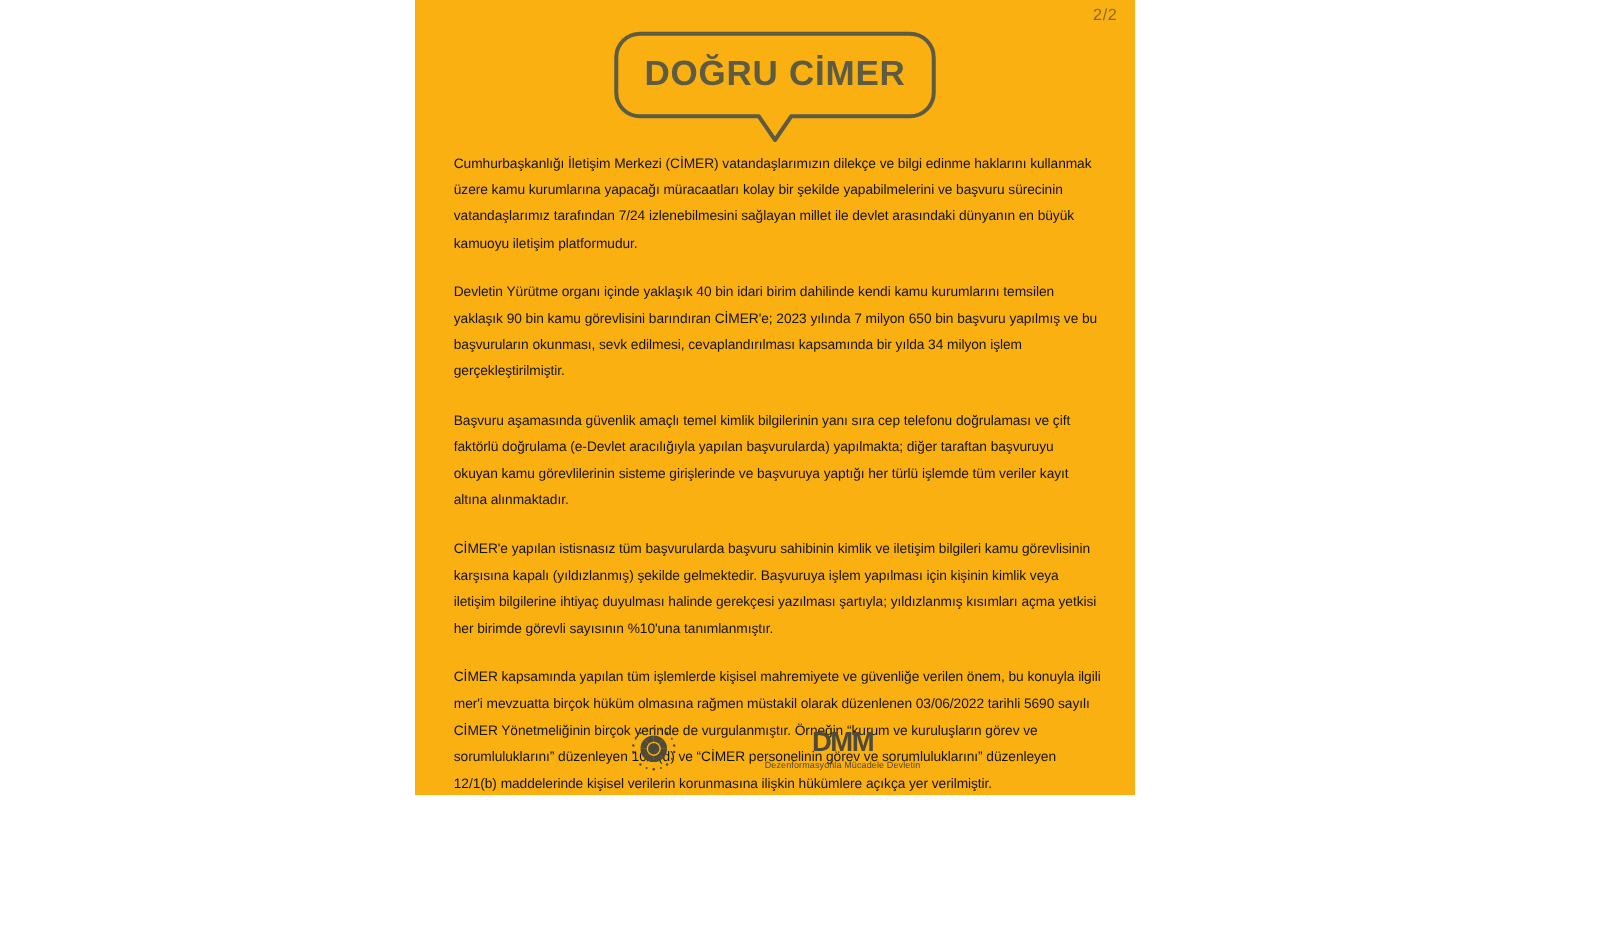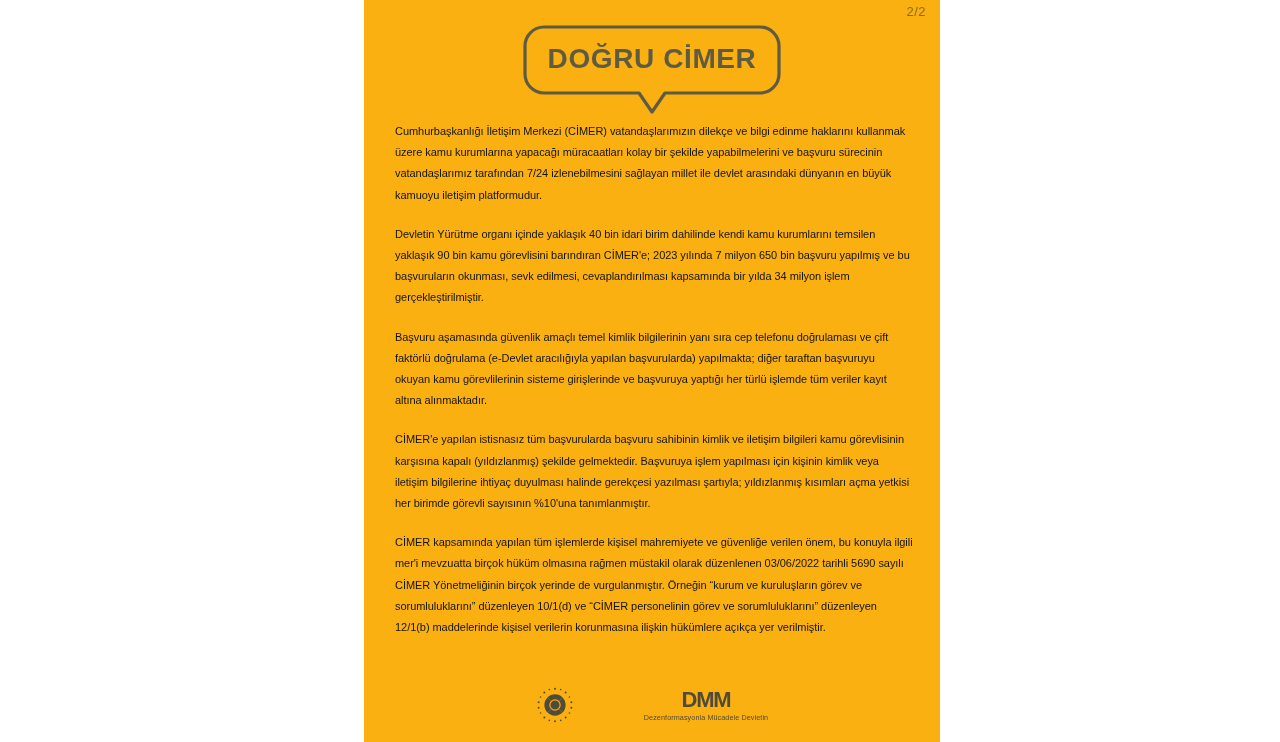--- a/index.html
+++ b/index.html
@@ -11,24 +11,24 @@
     width: 1280px;
     height: 742px;
     font-family: "Liberation Sans", sans-serif;
     overflow: hidden;
     position: relative;
   }
 
   
   #card {
     position: absolute;
-    left: 364px;
+    left: 332px;
     top: 0;
     width: 576px;
-    height: 742px;
+    height: 636px;
     background: #FBB012;
     overflow: hidden;
   }
 
   
   #page-counter {
     position: absolute;
     top: 4px;
     right: 14px;
     font-size: 13px;

